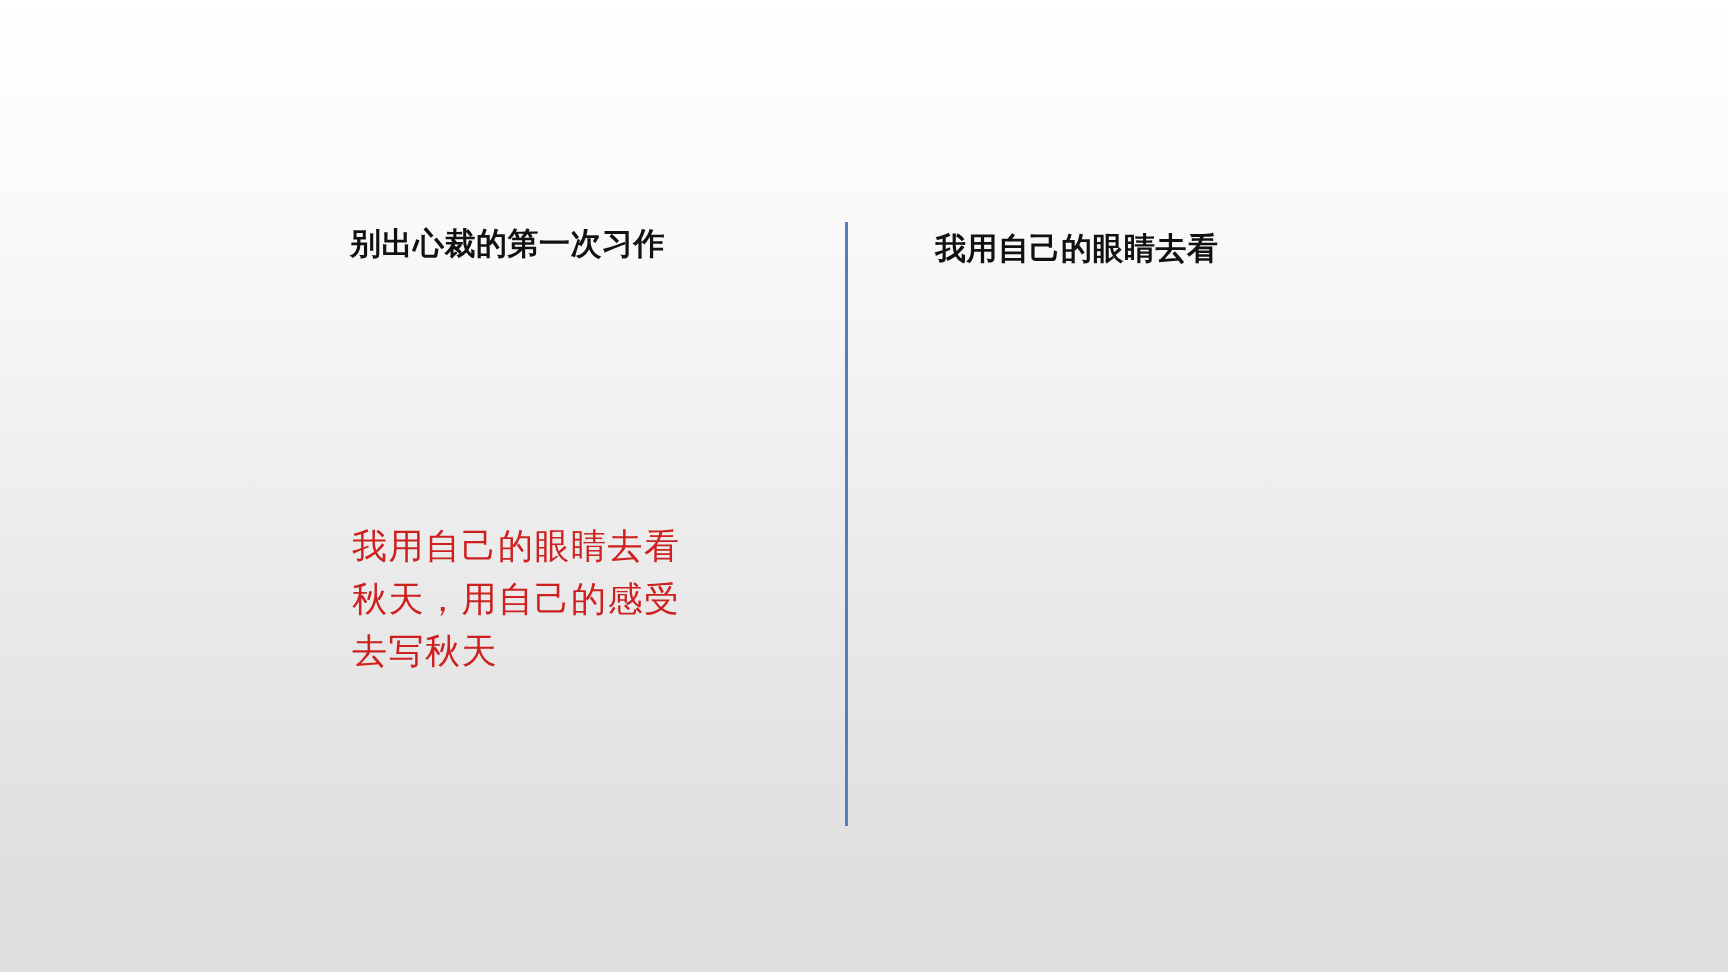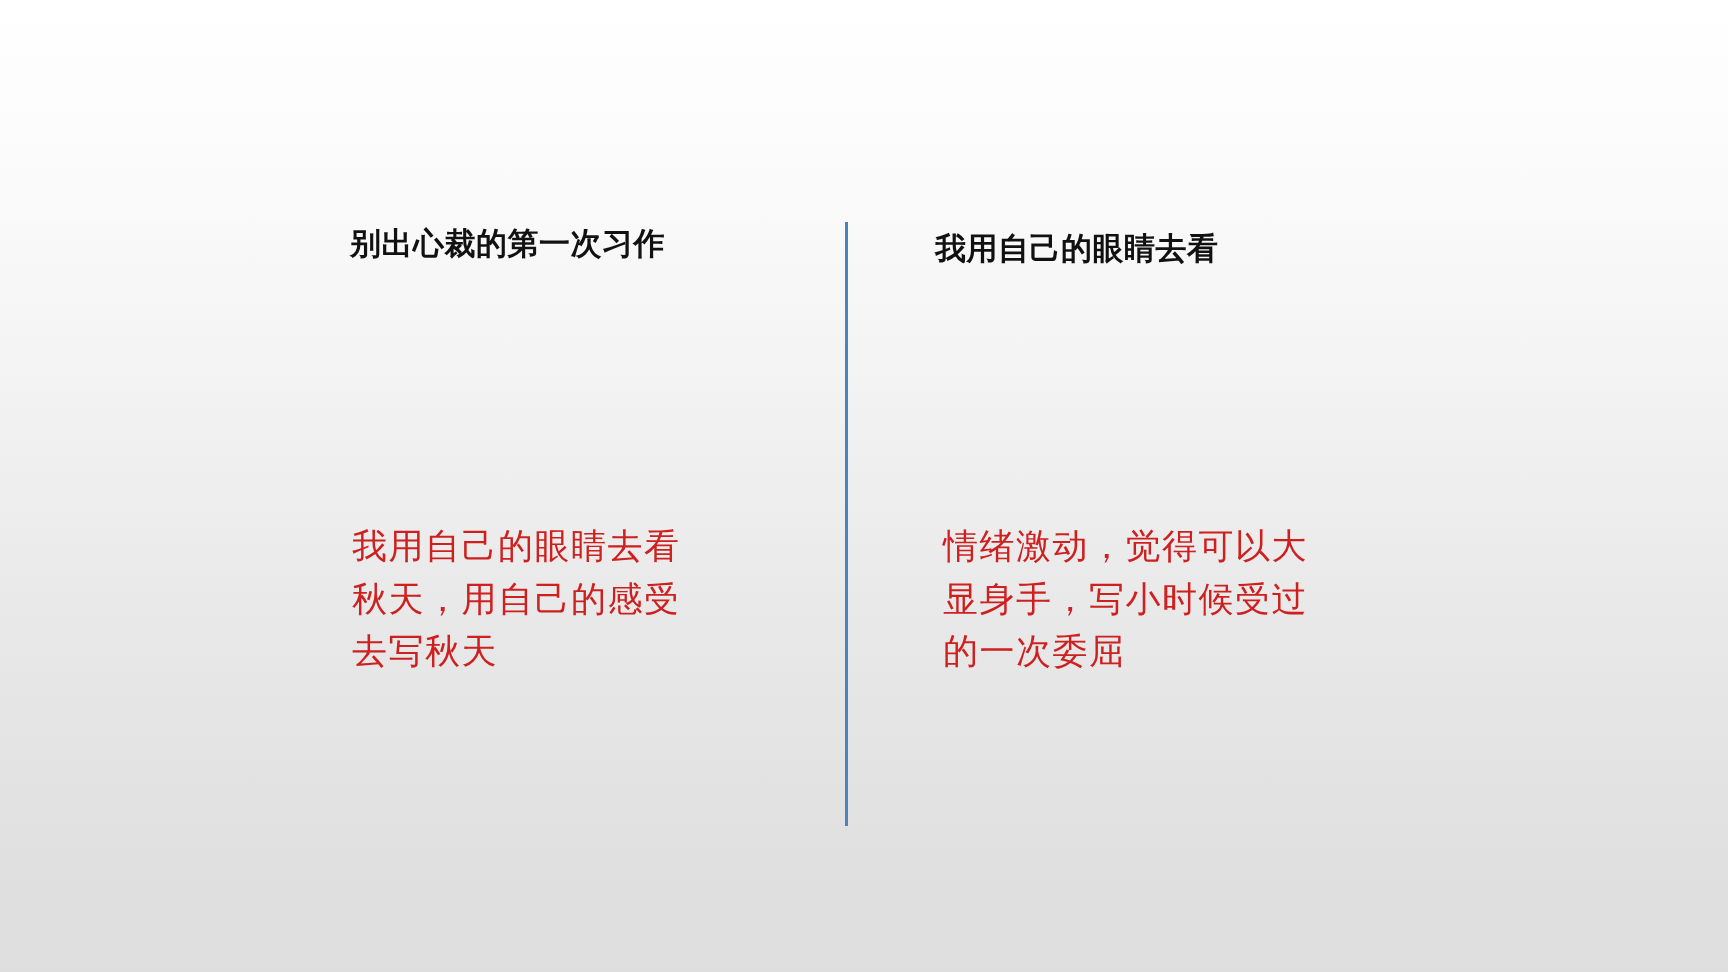--- a/index.html
+++ b/index.html
@@ -103,20 +103,17 @@
       <div class="col-title">别出心裁的第一次习作</div>
       <div class="col-body">我用自己的眼睛去看
 秋天，用自己的感受
 去写秋天</div>
     </div>
 
     <div class="divider"></div>
 
     <div class="column right">
       <div class="col-title">我用自己的眼睛去看</div>
-      <div class="col-body">情绪激动，觉得可以大
-显身手，写小时候受过
-的一次委屈</div>
     </div>
 
   </div>
 
 </div>
 
 </body></html>

